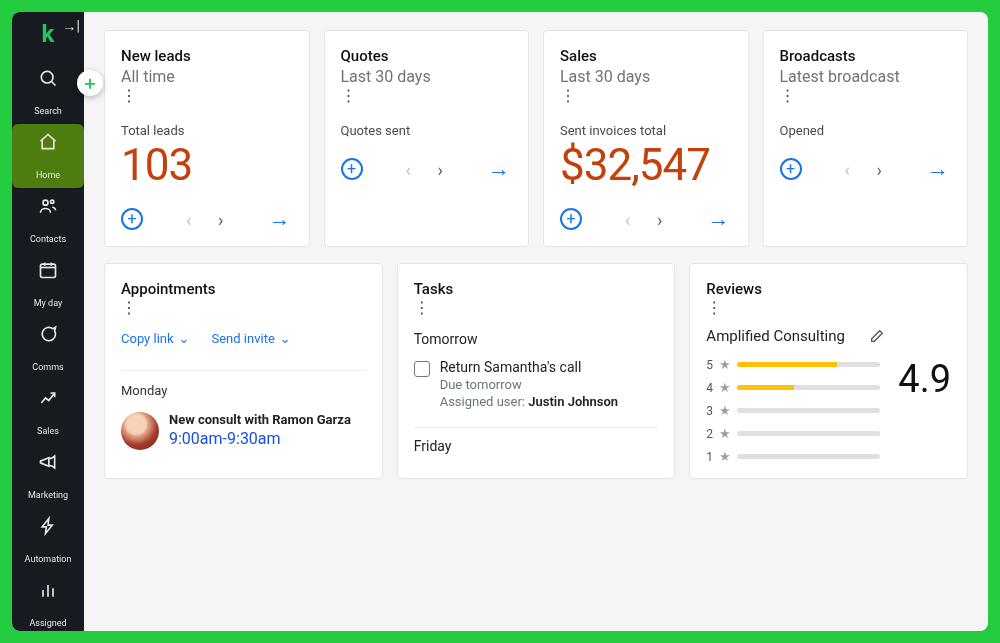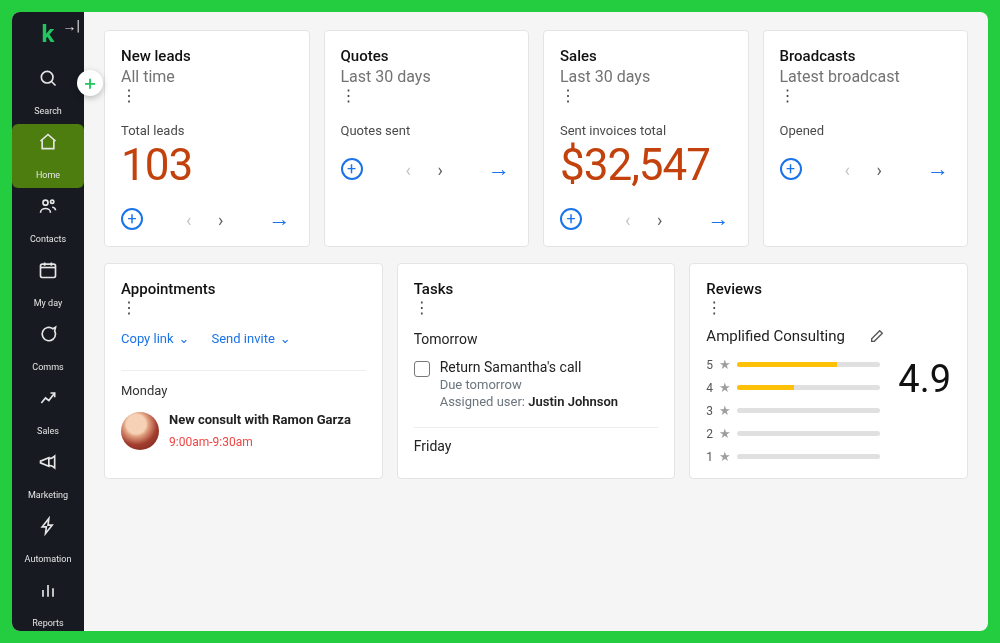--- a/index.html
+++ b/index.html
@@ -81,21 +81,21 @@
 
   .appt-links { display:flex; gap: 22px; margin-top: 14px; padding-bottom: 12px; }
   .appt-day { font-size: 13px; color:#333; margin-top: 12px; padding-top: 12px; border-top: 1px solid #eee; }
   .appt-item { display:flex; gap:10px; margin-top: 14px; }
   .appt-avatar {
     width: 38px; height: 38px; border-radius: 50%;
     background: radial-gradient(circle at 40% 32%, #f6d1b5 28%, #e0a080 36%, #a33d2f 60%, #6d211b 100%);
     flex-shrink: 0;
   }
   .appt-text { font-size: 13px; color:#222; line-height:1.3;font-weight:bold; }
-  .appt-time { font-size: 12px; color:#ef4444; margin-top: 6px; }
+  .appt-time { font-size: 16px; color:#1d4ed8; }
 
   .task-day { font-size: 14px; color:#222; margin-top: 14px; }
   .task-item { display:flex; gap:10px; align-items:flex-start; margin-top: 12px; }
   .task-check { width:16px; height:16px; border: 1.5px solid #777; border-radius:3px; flex-shrink:0; margin-top:2px; }
   .task-title { font-size: 14px; color:#222; }
   .task-sub { font-size: 13px; color:#6c757d; margin-top: 2px; }
   .assignee { font-weight: 600; color:#222; }
   .task-spacer { border-top: 1px solid #eee; margin-top: 18px; padding-bottom: 4px; }
 
   .review-name { font-size: 15px; color:#222; margin-top: 10px; display:flex; align-items:center; gap:24px; }
@@ -201,21 +201,21 @@
     </div>
 
     <div class="sidebar-item">
       <span class="icon">
         <svg viewBox="0 0 24 24" width="20" height="20" fill="none" stroke="currentColor" stroke-width="2">
             <line x1="6" y1="20" x2="6" y2="12"></line>
             <line x1="12" y1="20" x2="12" y2="6"></line>
             <line x1="18" y1="20" x2="18" y2="10"></line>
           </svg>
       </span>
-      <span class="sidebar-label">Reports</span>
+      <span class="sidebar-label">Assigned</span>
     </div>
 
     <div class="sidebar-spacer"></div>
 
     <div class="help-icon-wrap">
       <span class="icon">
         <svg viewBox="0 0 24 24" width="20" height="20" fill="none" stroke="#e5e5e5" stroke-width="2">
             <circle cx="12" cy="12" r="9"></circle>
             <path d="M9.5 9.5a2.5 2.5 0 1 1 3.5 2.3c-.8.4-1 1-1 1.7"></path>
             <circle cx="12" cy="17" r="0.6" fill="#e5e5e5"></circle>

